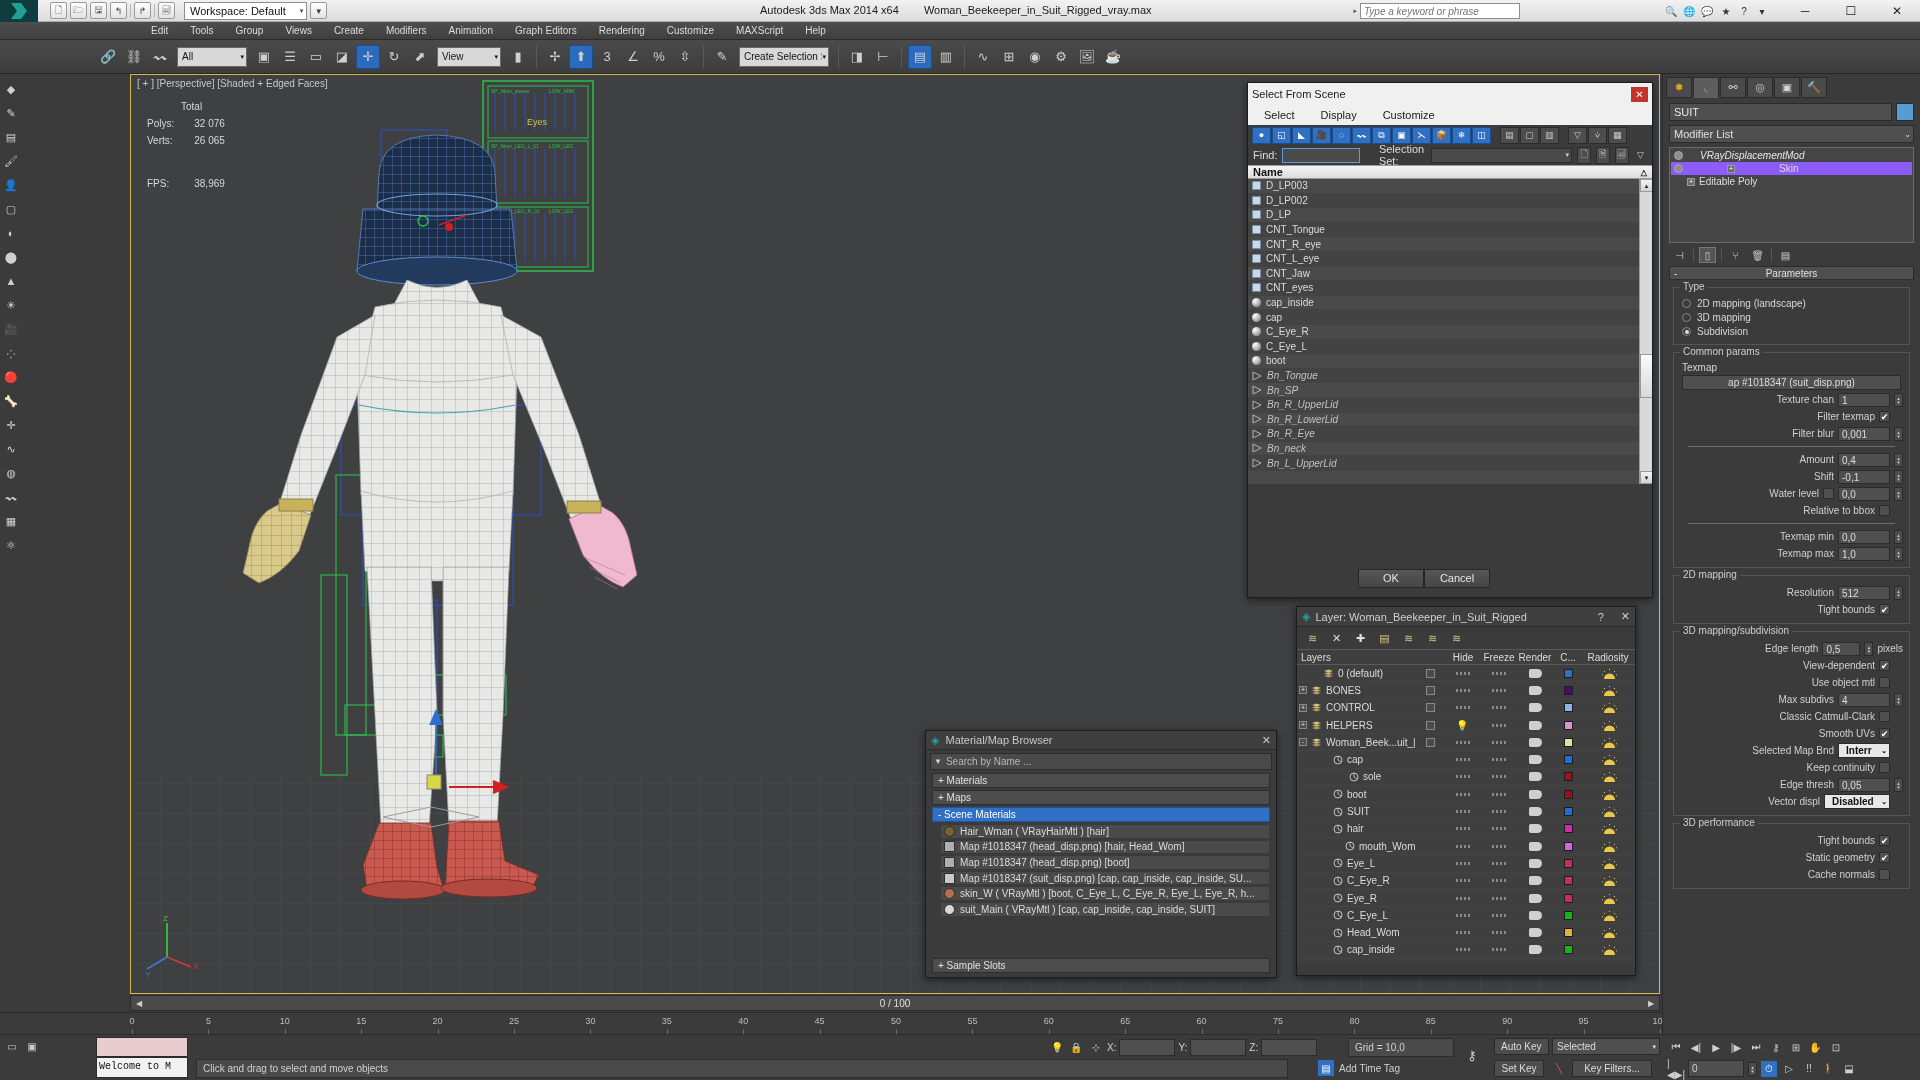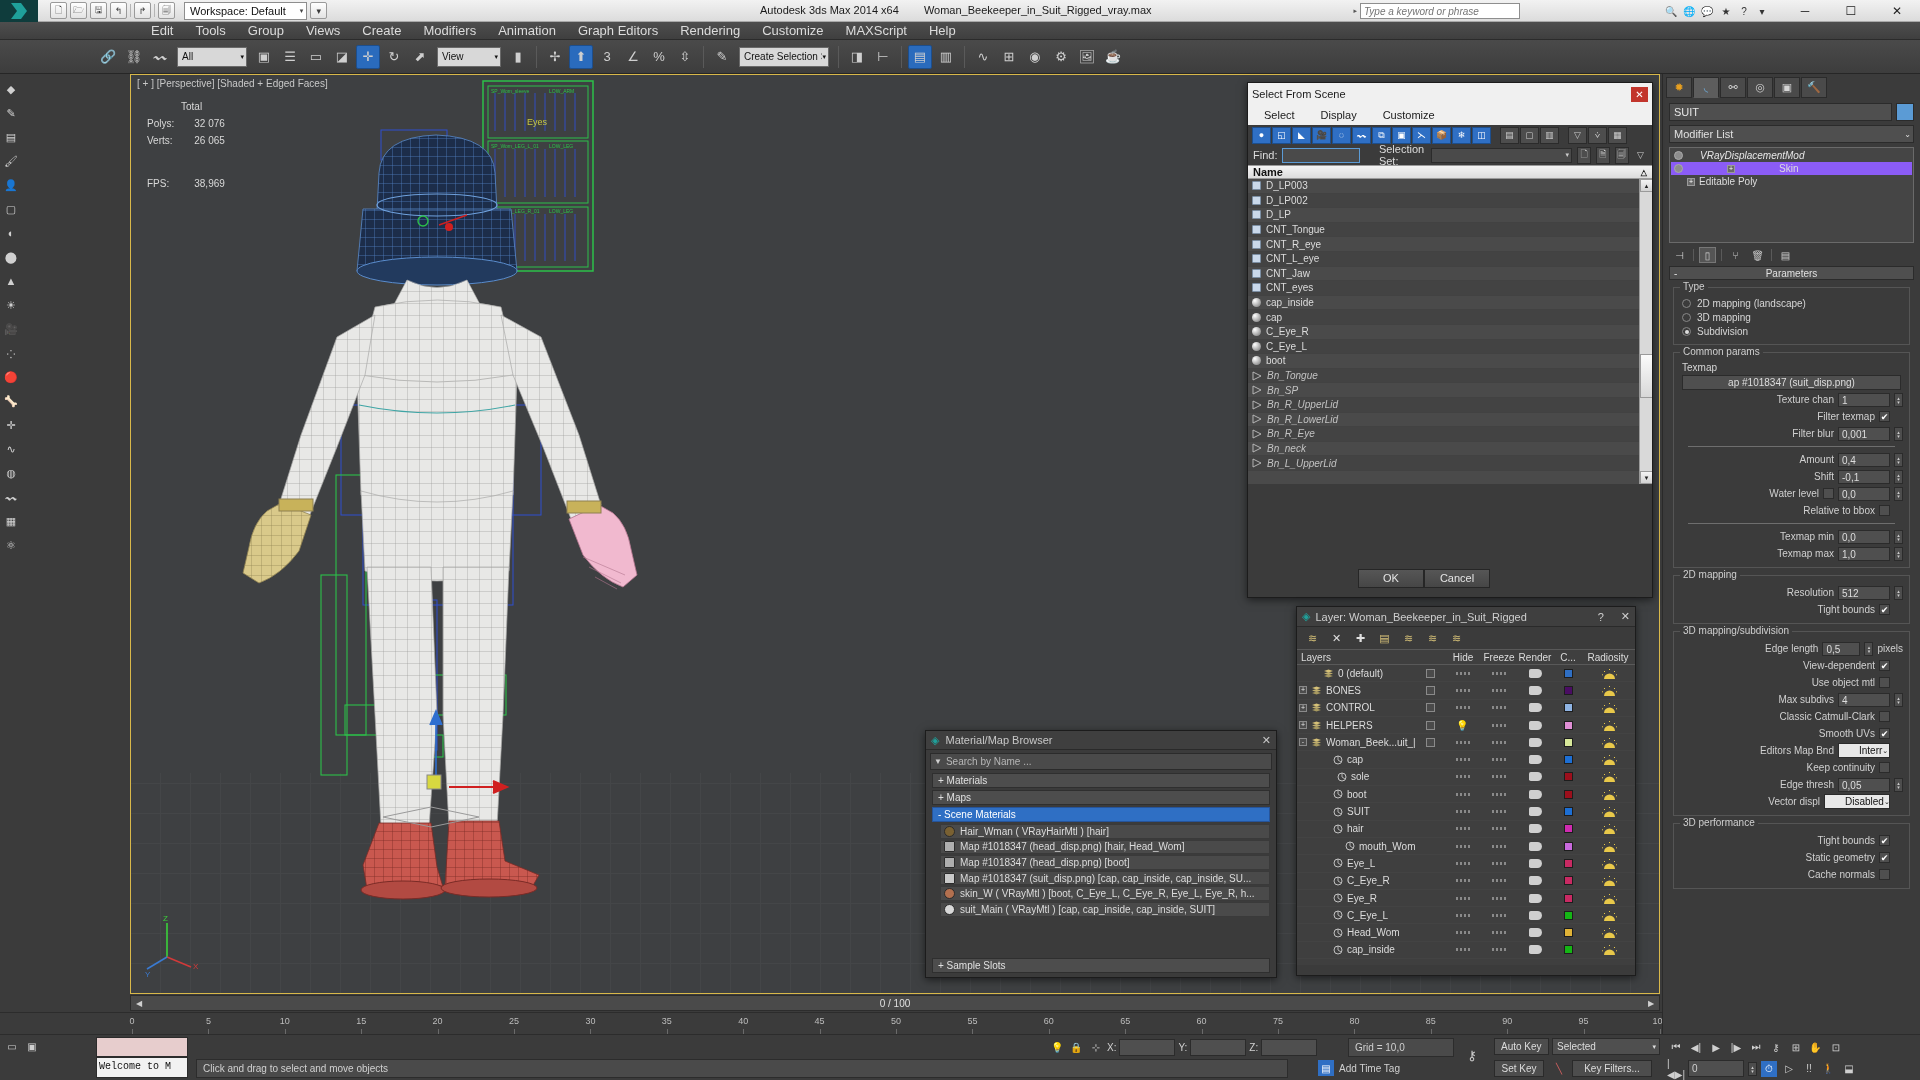--- a/index.html
+++ b/index.html
@@ -34,21 +34,21 @@
   .tbicons .ti { width:16px; height:16px; display:flex; align-items:center;
     justify-content:center; font-size:10px; color:#333; }
   .wbtns { position:absolute; right:0; top:0; display:flex; height:22px; }
   .wbtn { width:46px; height:22px; display:flex; align-items:center;
     justify-content:center; font-size:12px; color:#222; }
 
   
   .menubar { position:absolute; left:0; top:22px; width:1920px; height:18px;
     background:linear-gradient(#4e4e4e,#3f3f3f); border-bottom:1px solid #2b2b2b;
     display:flex; align-items:center; padding-left:140px; }
-  .menubar .mi { padding:0 11px; font-size:13px; color:#dcdcdc; line-height:18px; }
+  .menubar .mi { padding:0 11px; font-size:10px; color:#dcdcdc; line-height:18px; }
 
   
   .toolbar { position:absolute; left:0; top:40px; width:1920px; height:34px;
     background:linear-gradient(#4a4a4a,#3d3d3d); border-bottom:1px solid #262626;
     display:flex; align-items:center; padding-left:96px; gap:2px; }
   .tbi { width:24px; height:24px; display:flex; align-items:center; justify-content:center;
     color:#cfcfcf; font-size:13px; border-radius:2px; }
   .tbi.on { background:#2a6bbd; border:1px solid #1d4e8c; }
   .tsep { width:1px; height:22px; background:#2e2e2e; margin:0 4px;
     border-right:1px solid #5a5a5a; }
@@ -157,21 +157,21 @@
     display:flex; align-items:center; justify-content:center; font-size:9px; color:#fff; }
   .radio { width:9px; height:9px; border-radius:50%; border:1px solid #888;
     background:#3b3b3b; display:flex; align-items:center; justify-content:center; }
   .radio i { width:4px; height:4px; border-radius:50%; background:#ddd; display:block; }
   .rrow { display:flex; align-items:center; gap:6px; margin:3px 4px; font-size:10px; }
   .texbtn { height:15px; background:#4f4f4f; border:1px solid #2b2b2b; margin:2px 4px;
     font-size:10px; color:#ddd; text-align:center; line-height:14px; overflow:hidden;
     white-space:nowrap; }
   .pcombo { height:15px; background:#e8e8e8; border:1px solid #2b2b2b; color:#111;
     font-size:10px; display:flex; align-items:center; justify-content:space-between;
-    padding:0 2px 0 20px; }
+    padding:0 2px 0 7px;font-weight:bold; }
   .divline { height:1px; background:#6e6e6e; margin:5px 10px; }
 
   
   .dlg { position:absolute; background:#3b3b3b; border:1px solid #1c1c1c;
     box-shadow:0 2px 8px rgba(0,0,0,.55); }
   .dlg-title { height:22px; background:#f0f0f0; display:flex; align-items:center;
     padding:0 4px; color:#1a1a1a; font-size:11px; }
   .dlg-x { margin-left:auto; width:17px; height:15px; background:#c2352c; color:#fff;
     display:flex; align-items:center; justify-content:center; font-size:10px; }
   .dlg-menu { height:20px; background:#f0f0f0; display:flex; align-items:center;
@@ -856,21 +856,21 @@
           <span class="lab">Classic Catmull-Clark</span>
           <span class="cbox"></span>
           <span style="width:9px"></span>
         </div>
         <div class="prow">
           <span class="lab">Smooth UVs</span>
           <span class="cbox">✔</span>
           <span style="width:9px"></span>
         </div>
         <div class="prow">
-          <span class="lab">Editors Map Bnd</span>
+          <span class="lab">Selected Map Bnd</span>
           <span class="pcombo" style="width:52px">
             <span>Interr</span>
             <span style="font-size:7px">⌄</span>
           </span>
           <span style="width:9px"></span>
         </div>
         <div class="prow">
           <span class="lab">Keep continuity</span>
           <span class="cbox"></span>
           <span style="width:9px"></span>
@@ -1303,21 +1303,21 @@
           <div style="width:50px">
             <span class="radio-ic"><svg width="15" height="11" viewBox="0 0 15 11">
                 <path d="M2 10 A5.5 5.5 0 0 1 13 10 Z" fill="#e8c84a"></path>
                 <g stroke="#e8c84a" stroke-width="1">
                   <path d="M7.5 1 V0M3 3 L2 2M12 3 L13 2M1 6 L0 5.6M14 6 L15 5.6"></path>
                 </g>
               </svg></span>
           </div>
         </div>
         <div class="layrow">
-          <div class="lname" style="width:118px;padding-left:28px">
+          <div class="lname" style="width:118px;padding-left:40px">
             <span style="width:8px;flex:none"></span>
             <span class="objic"><svg width="10" height="10" viewBox="0 0 10 10">
                 <circle cx="5" cy="5" r="4" fill="none" stroke="#cfcfcf" stroke-width="0.9"></circle>
                 <path d="M5 1 V5 L8 7" stroke="#cfcfcf" stroke-width="0.8" fill="none"></path>
               </svg></span>
             <span>sole</span>
           </div>
           <div style="width:30px"></div>
           <div style="width:36px">
             <span class="dashes"></span>

